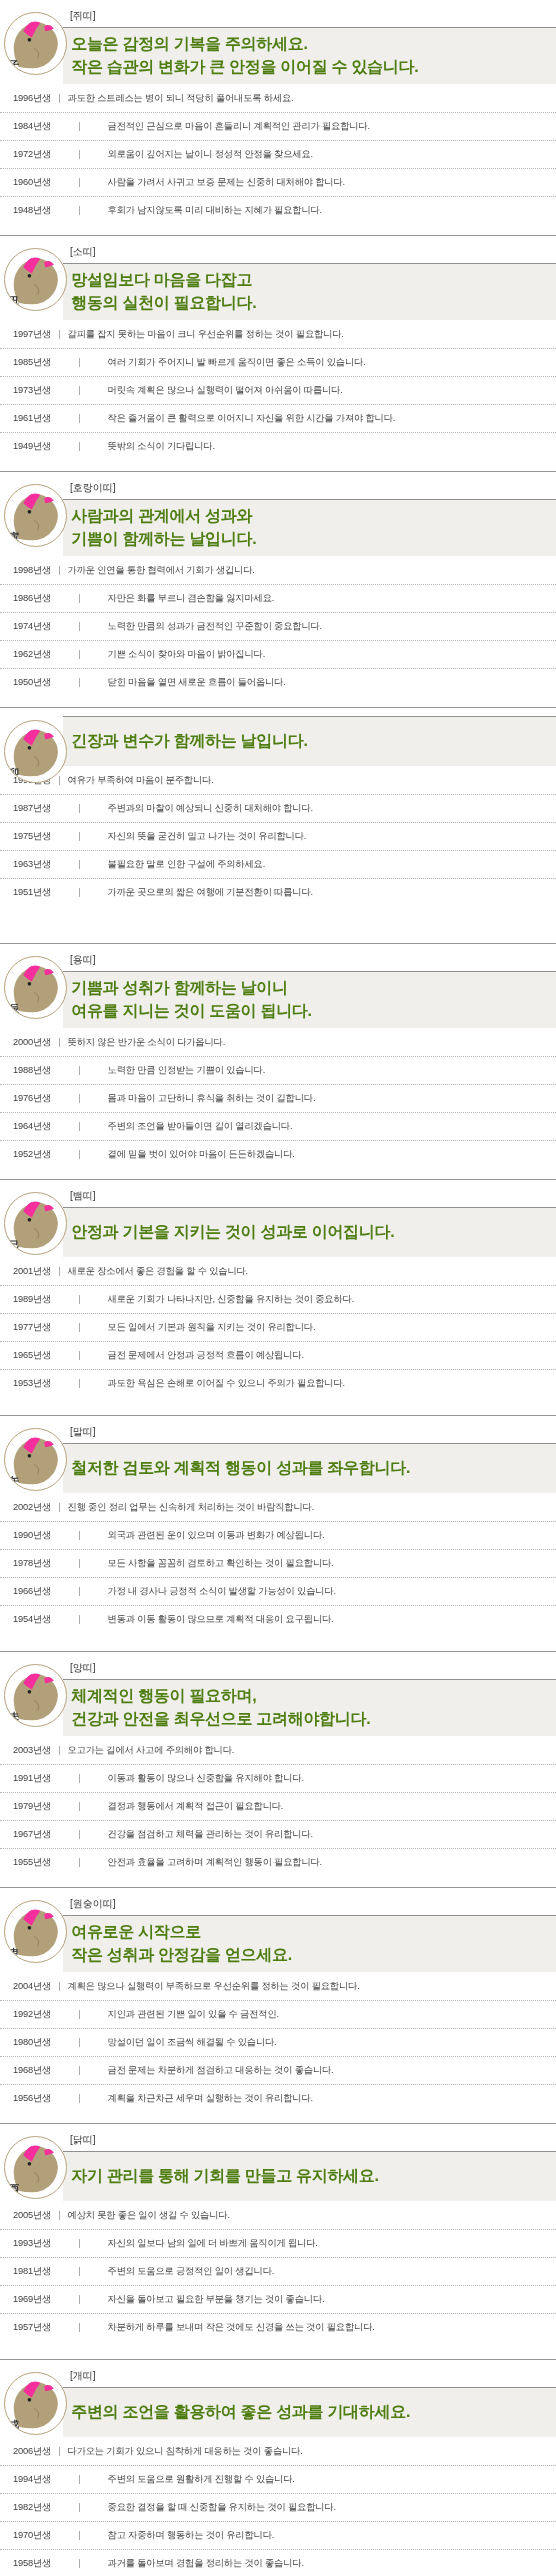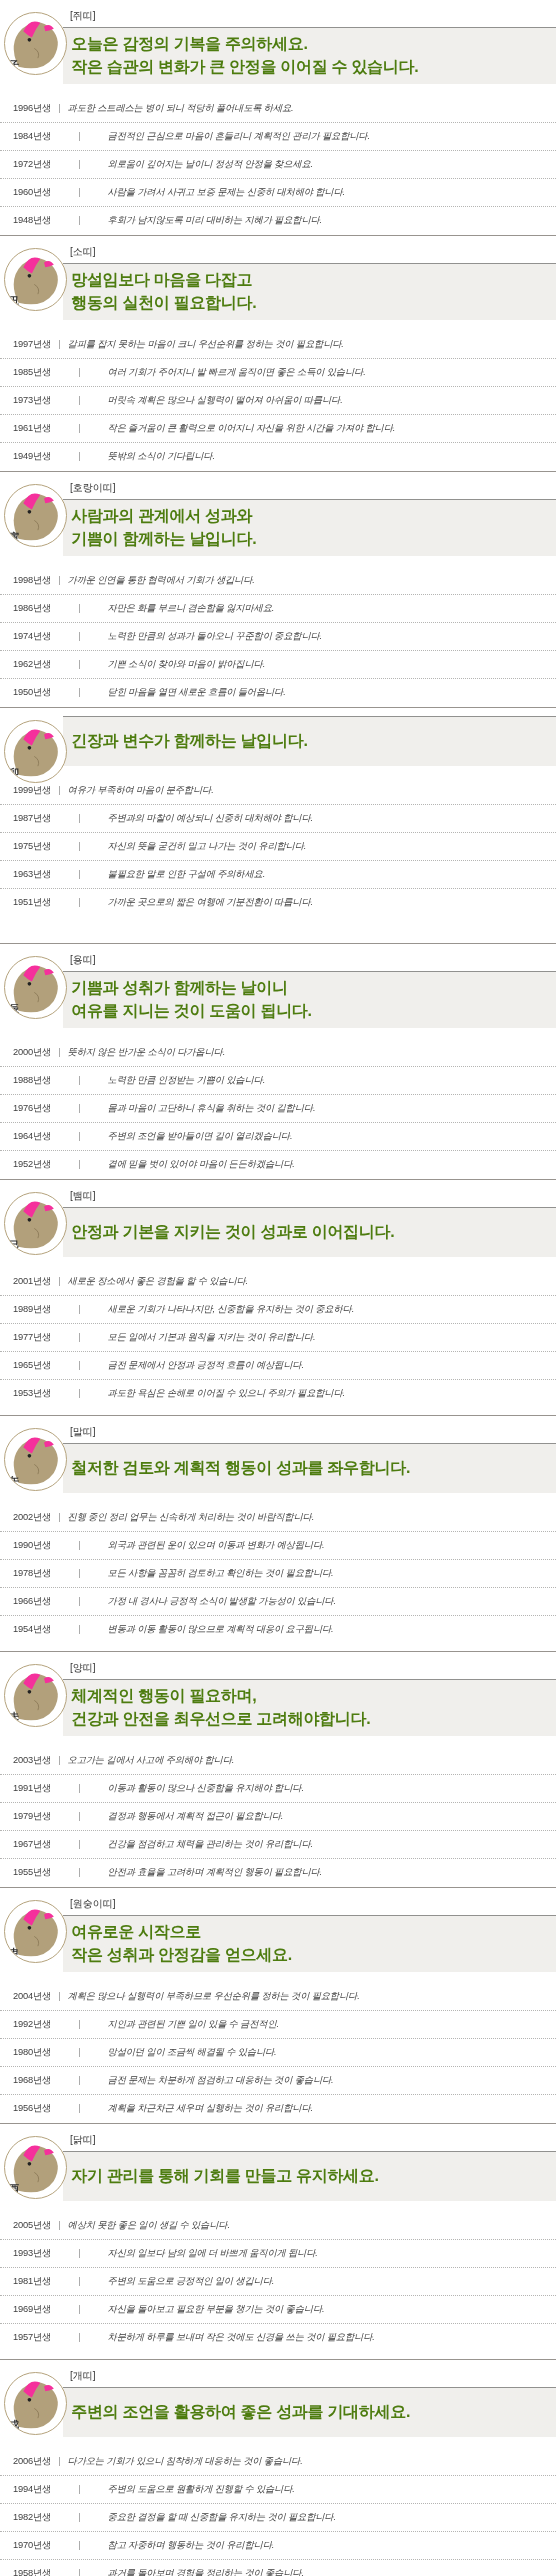--- a/index.html
+++ b/index.html
@@ -63,35 +63,35 @@
     padding: 5.2px 6.2px 5.2px 8.2px;
   }
   .headline-line {
     font-size: 16px;
     font-weight: bold;
     color: #4d7c0f;
     line-height: 1.42;
     letter-spacing: -0.3px;
   }
 
-  .rows { margin-top: 11px; }
+  .rows { margin-top: 1px; }
   .row {
     display: flex;
     align-items: center;
     min-height: 27px;
     padding-left: 13px;
     padding-right: 5.2px;
     font-size: 9.3px;
     color: #3e3e3e;
     letter-spacing: -0.2px;
   }
   .row + .row { border-top: 0.5px dotted #b5b5b3; gap: 20px; }
   .year { white-space: nowrap; color: #3e3e3e; }
   .bar { margin: 0 7.2px; color: #8f8f8f; font-size: 8.8px; }
-  .fortune { color: #3e3e3e; font-style: italic; }
+  .fortune { color: #3e3e3e; }
 </style>
 </head>
 <body>
 
 <div id="page">
   <div class="section">
     <div class="zodiac-circle">
       <span class="animal-art">
         <svg viewBox="0 0 100 100" xmlns="http://www.w3.org/2000/svg" aria-hidden="true">
           <path d="M22,88 Q4,50 28,26 Q54,4 76,26 Q95,46 80,72 Q62,98 22,88 Z" fill="#b2a07b"></path>
@@ -209,21 +209,21 @@
           <span class="fortune">가까운 인연을 통한 협력에서 기회가 생깁니다.</span>
         </div>
         <div class="row">
           <span class="year">1986년생</span>
           <span class="bar">|</span>
           <span class="fortune">자만은 화를 부르니 겸손함을 잃지마세요.</span>
         </div>
         <div class="row">
           <span class="year">1974년생</span>
           <span class="bar">|</span>
-          <span class="fortune">노력한 만큼의 성과가 돌아오니 꾸준함이 중요합니다.</span>
+          <span class="fortune">노력한 만큼의 성과가 금전적인 꾸준함이 중요합니다.</span>
         </div>
         <div class="row">
           <span class="year">1962년생</span>
           <span class="bar">|</span>
           <span class="fortune">기쁜 소식이 찾아와 마음이 밝아집니다.</span>
         </div>
         <div class="row">
           <span class="year">1950년생</span>
           <span class="bar">|</span>
           <span class="fortune">닫힌 마음을 열면 새로운 흐름이 들어옵니다.</span>

